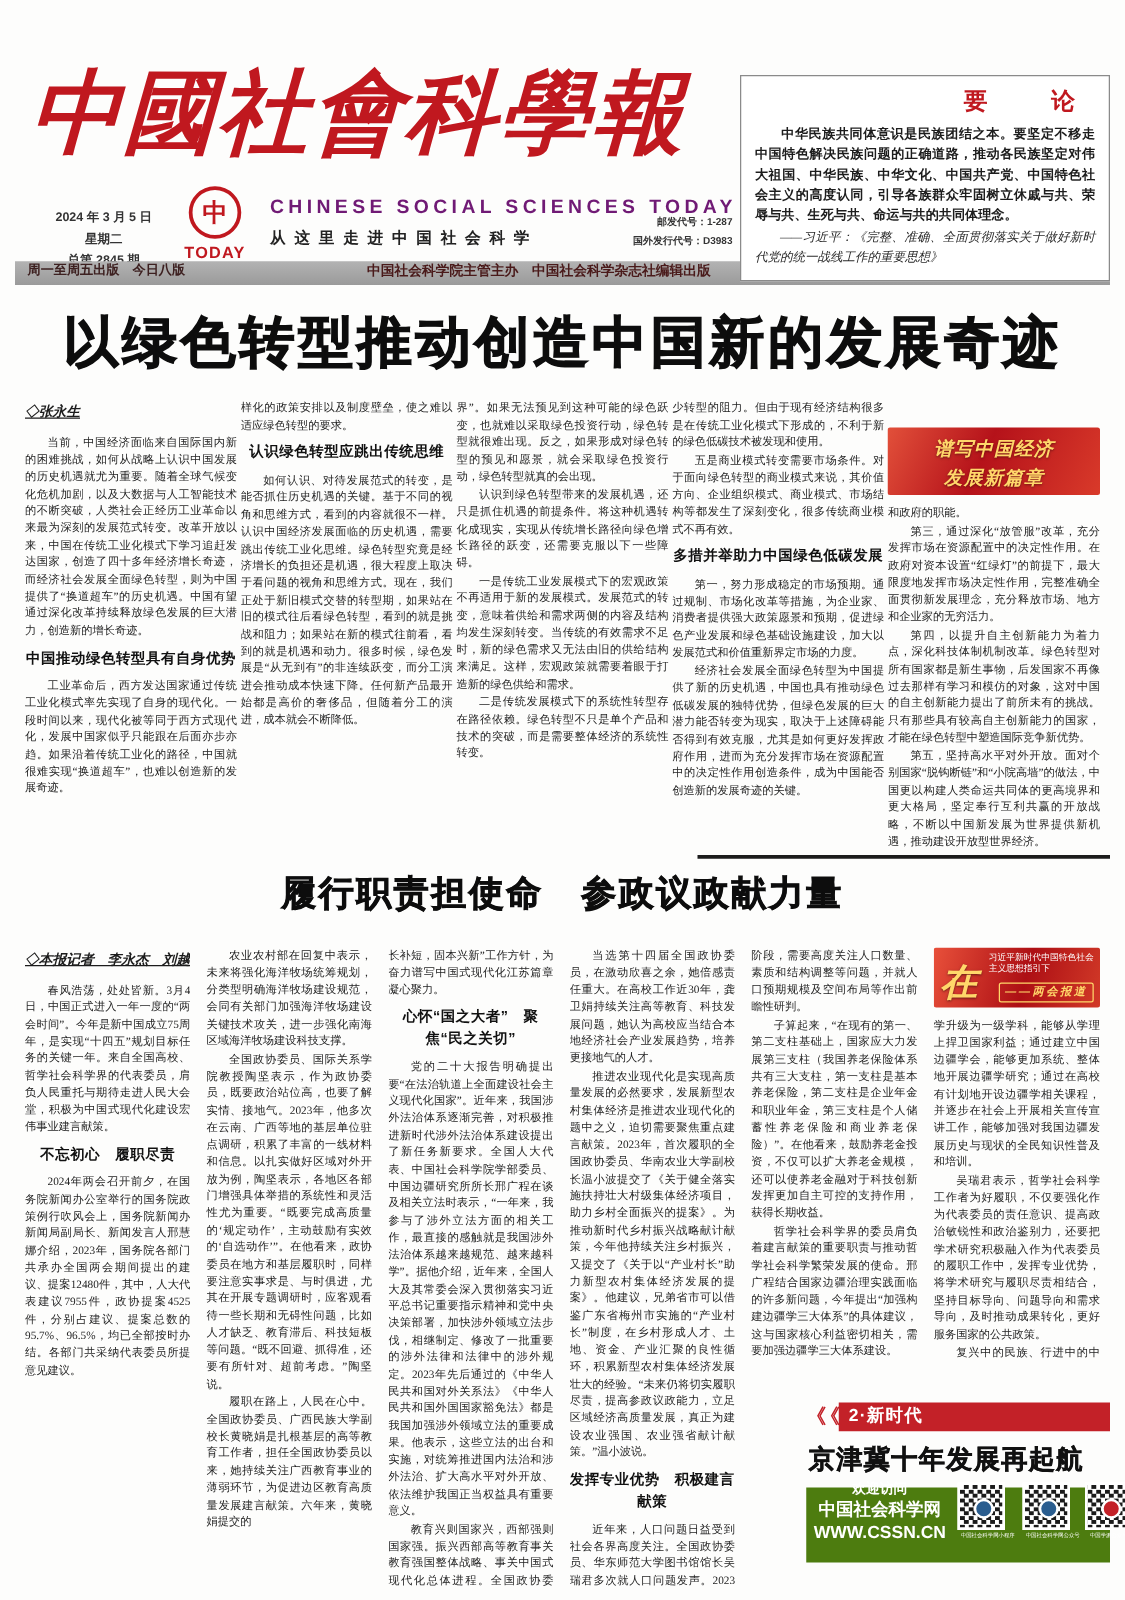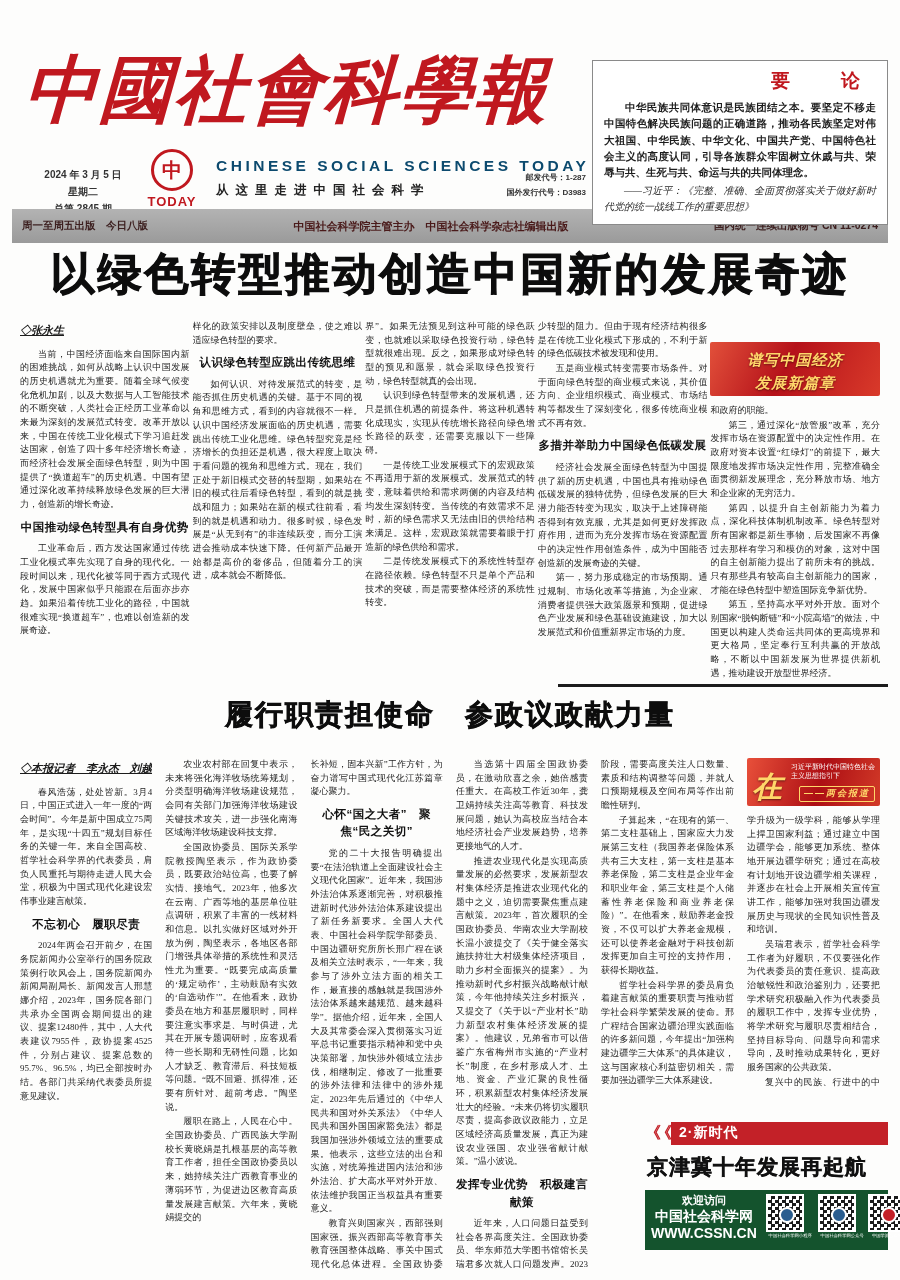--- a/index.html
+++ b/index.html
@@ -25,34 +25,34 @@
     border:3px solid #c0181f; border-radius:50%; color:#c0181f;
     display:flex; align-items:center; justify-content:center;
     font-family:"DejaVu Serif", serif; font-size:20px; font-weight:900;
   }
   .sscp{
     position:absolute; left:146px; top:194px; width:52px; text-align:center;
     color:#c0181f; font-weight:900; font-size:13px; letter-spacing:1px;
   }
   .eng-title{
     position:absolute; left:216px; top:157px; font-size:15.5px; font-weight:bold;
-    letter-spacing:3.5px; color:#0c4a6e; white-space:nowrap;
+    letter-spacing:3.5px; color:#701a75; white-space:nowrap;
   }
   .slogan{
     position:absolute; left:216px; top:182px; font-size:12.5px; font-weight:600;
     letter-spacing:7px; color:#222; white-space:nowrap;
   }
   .postal{
     position:absolute; left:462px; top:170px; width:124px; text-align:right;
     font-size:8px; font-weight:bold; color:#333; line-height:1.9;
   }
   .info-bar{
-    position:absolute; left:12px; top:209px; width:876px; height:34px;
+    position:absolute; left:12px; top:209px; width:876px; height:19px;
     background:linear-gradient(#b3b3b3,#9a9a9a); color:#3d2020;
-    display:flex; align-items:center; justify-content:space-between;
+    display:flex; align-items:flex-start; justify-content:space-between;
     font-size:10.5px; font-weight:bold; padding:0 10px; white-space:nowrap;
   }
   .info-bar .center{ font-size:11px; color:#4a1a1a; }
   
   .yaolun{
     position:absolute; left:592px; top:60px; width:296px; height:165px;
     border:1.5px solid #8a8a8a; padding:7px 11px 5px; background:#fff;
   }
   .yaolun h2{
     text-align:right; color:#c0181f; font-size:19px; letter-spacing:16px;
@@ -136,21 +136,21 @@
     flex:1; background:#c32128; color:#fff; font-weight:900; font-size:14px;
     padding:2px 8px 3px; letter-spacing:1px;
   }
   .promo-title{
     position:absolute; left:647px; top:1153px; width:241px;
     font-size:21px; font-weight:900; color:#111; letter-spacing:1px; white-space:nowrap;
     -webkit-text-stroke:0.4px #111;
   }
   .cssn-box{
     position:absolute; left:645px; top:1190px; width:243px; height:60px;
-    background:#14532d; display:flex; align-items:flex-start; padding:4px 6px; gap:5px;
+    background:#4d7c0f; display:flex; align-items:flex-end; padding:16px 6px; gap:5px;
   }
   .cssn-text{ flex:1; color:#fff; font-weight:900; line-height:1.25; text-align:center; }
   .cssn-text .l1{ font-size:11px; }
   .cssn-text .l2{ font-size:14px; white-space:nowrap; }
   .cssn-text .l3{ font-size:14px; white-space:nowrap; }
   .qr-unit{ width:47px; text-align:center; }
   .qr{
     position:relative; width:38px; height:38px; margin:0 auto; background:#fff;
     background-image:repeating-conic-gradient(#1b1b1b 0% 25%, #ffffff 25% 50%);
     background-size:7px 7px; border:2px solid #fff;
@@ -220,22 +220,22 @@
     <div class="col">
       <p class="cont">界”。如果无法预见到这种可能的绿色跃变，也就难以采取绿色投资行动，绿色转型就很难出现。反之，如果形成对绿色转型的预见和愿景，就会采取绿色投资行动，绿色转型就真的会出现。</p>
       <p>认识到绿色转型带来的发展机遇，还只是抓住机遇的前提条件。将这种机遇转化成现实，实现从传统增长路径向绿色增长路径的跃变，还需要克服以下一些障碍。</p>
       <p>一是传统工业发展模式下的宏观政策不再适用于新的发展模式。发展范式的转变，意味着供给和需求两侧的内容及结构均发生深刻转变。当传统的有效需求不足时，新的绿色需求又无法由旧的供给结构来满足。这样，宏观政策就需要着眼于打造新的绿色供给和需求。</p>
       <p>二是传统发展模式下的系统性转型存在路径依赖。绿色转型不只是单个产品和技术的突破，而是需要整体经济的系统性转变。</p>
     </div>
     <div class="col">
       <p class="cont">少转型的阻力。但由于现有经济结构很多是在传统工业化模式下形成的，不利于新的绿色低碳技术被发现和使用。</p>
       <p>五是商业模式转变需要市场条件。对于面向绿色转型的商业模式来说，其价值方向、企业组织模式、商业模式、市场结构等都发生了深刻变化，很多传统商业模式不再有效。</p>
       <h3 class="subhead">多措并举助力中国绿色低碳发展</h3>
+      <p>第一，努力形成稳定的市场预期。通过规制、市场化改革等措施，为企业家、消费者提供强大政策愿景和预期，促进绿色产业发展和绿色基础设施建设，加大以发展范式和价值重新界定市场的力度。</p>
       <p>经济社会发展全面绿色转型为中国提供了新的历史机遇，中国也具有推动绿色低碳发展的独特优势，但绿色发展的巨大潜力能否转变为现实，取决于上述障碍能否得到有效克服，尤其是如何更好发挥政府作用，进而为充分发挥市场在资源配置中的决定性作用创造条件，成为中国能否创造新的发展奇迹的关键。</p>
-      <p>第一，努力形成稳定的市场预期。通过规制、市场化改革等措施，为企业家、消费者提供强大政策愿景和预期，促进绿色产业发展和绿色基础设施建设，加大以发展范式和价值重新界定市场的力度。</p>
     </div>
     <div class="col">
       <div class="puxie-banner">
         <div>谱写中国经济</div>
         <div>发展新篇章</div>
       </div>
       <p class="cont">和政府的职能。</p>
       <p>第三，通过深化“放管服”改革，充分发挥市场在资源配置中的决定性作用。在政府对资本设置“红绿灯”的前提下，最大限度地发挥市场决定性作用，完整准确全面贯彻新发展理念，充分释放市场、地方和企业家的无穷活力。</p>
       <p>第四，以提升自主创新能力为着力点，深化科技体制机制改革。绿色转型对所有国家都是新生事物，后发国家不再像过去那样有学习和模仿的对象，这对中国的自主创新能力提出了前所未有的挑战。只有那些具有较高自主创新能力的国家，才能在绿色转型中塑造国际竞争新优势。</p>
       <p>第五，坚持高水平对外开放。面对个别国家“脱钩断链”和“小院高墙”的做法，中国更以构建人类命运共同体的更高境界和更大格局，坚定奉行互利共赢的开放战略，不断以中国新发展为世界提供新机遇，推动建设开放型世界经济。</p>

